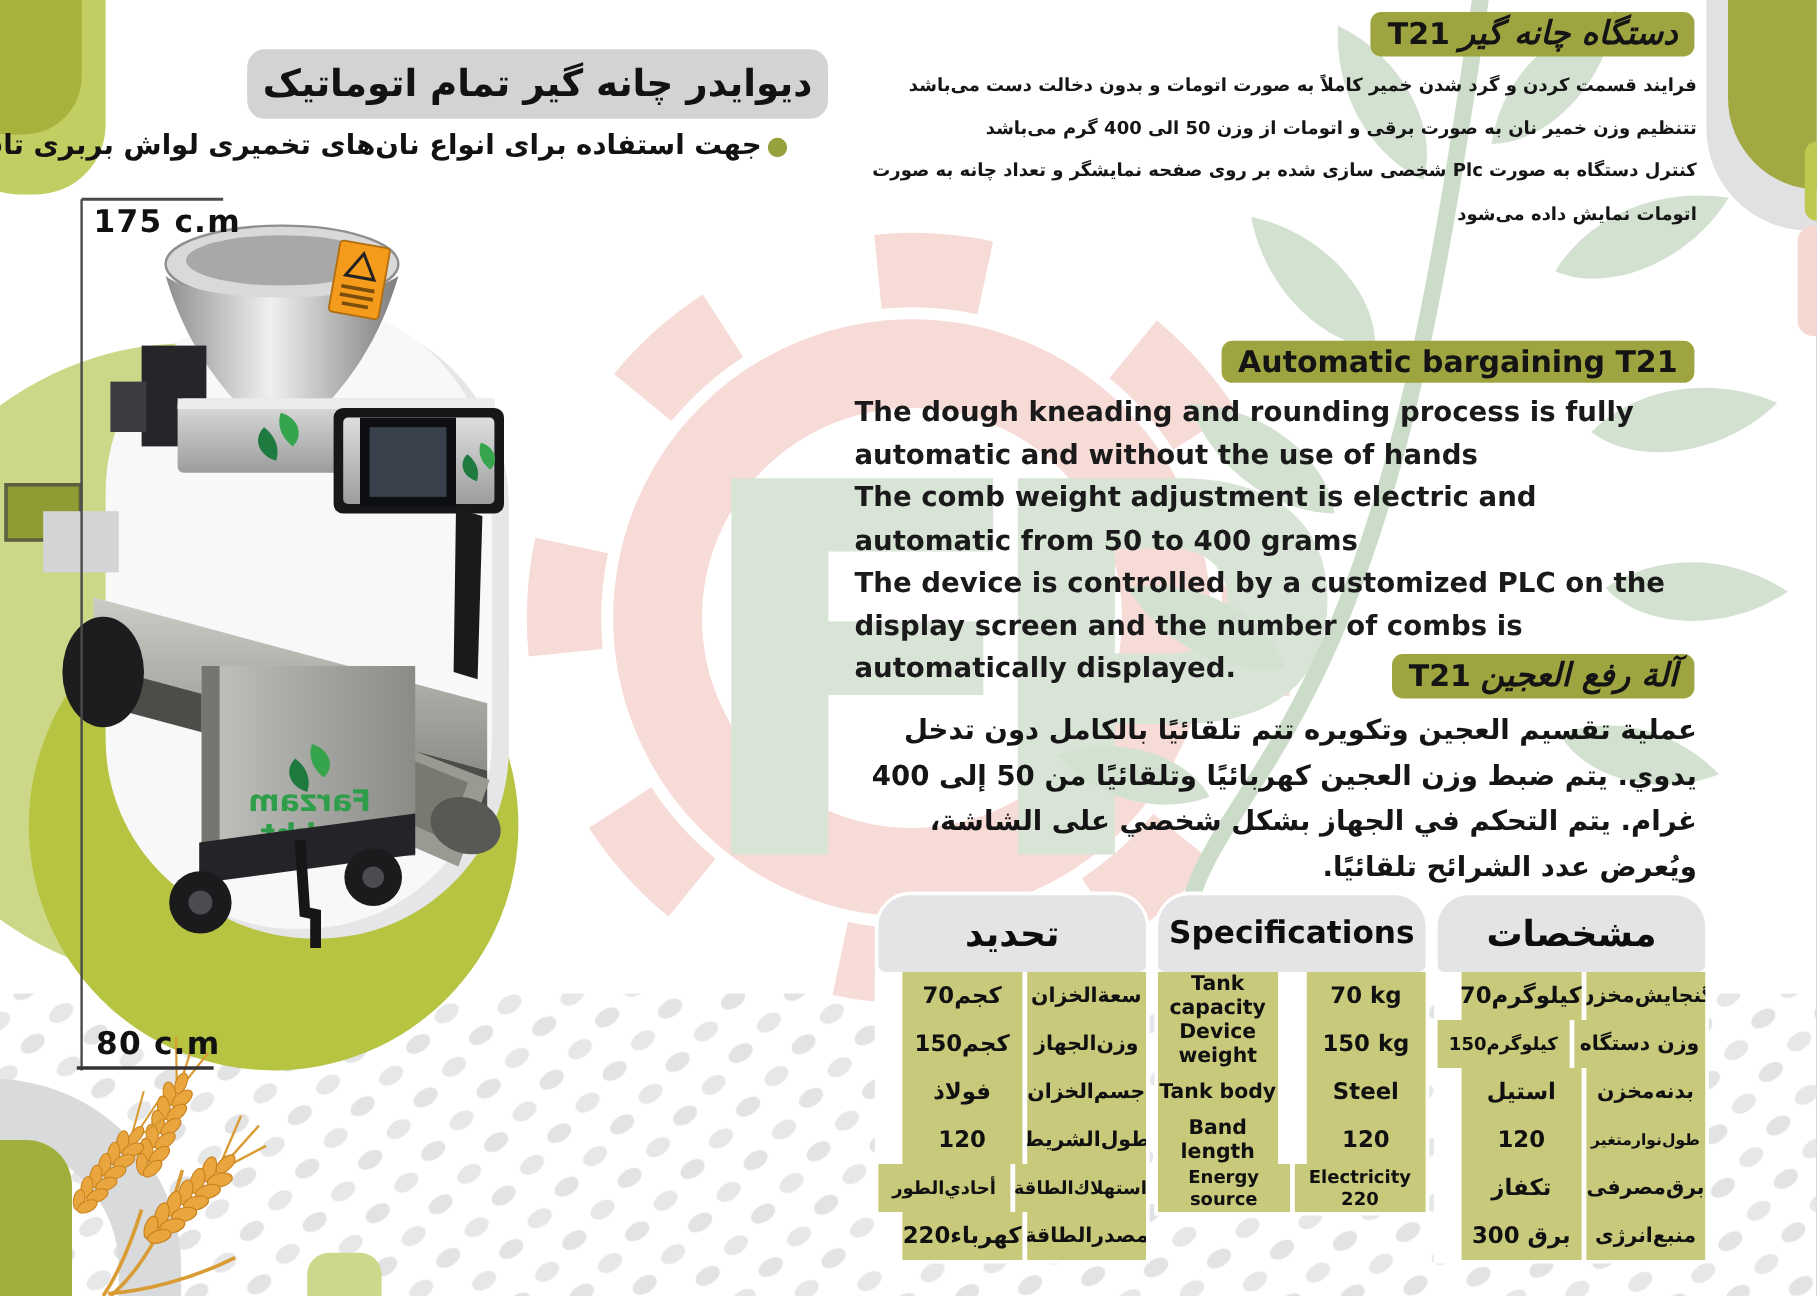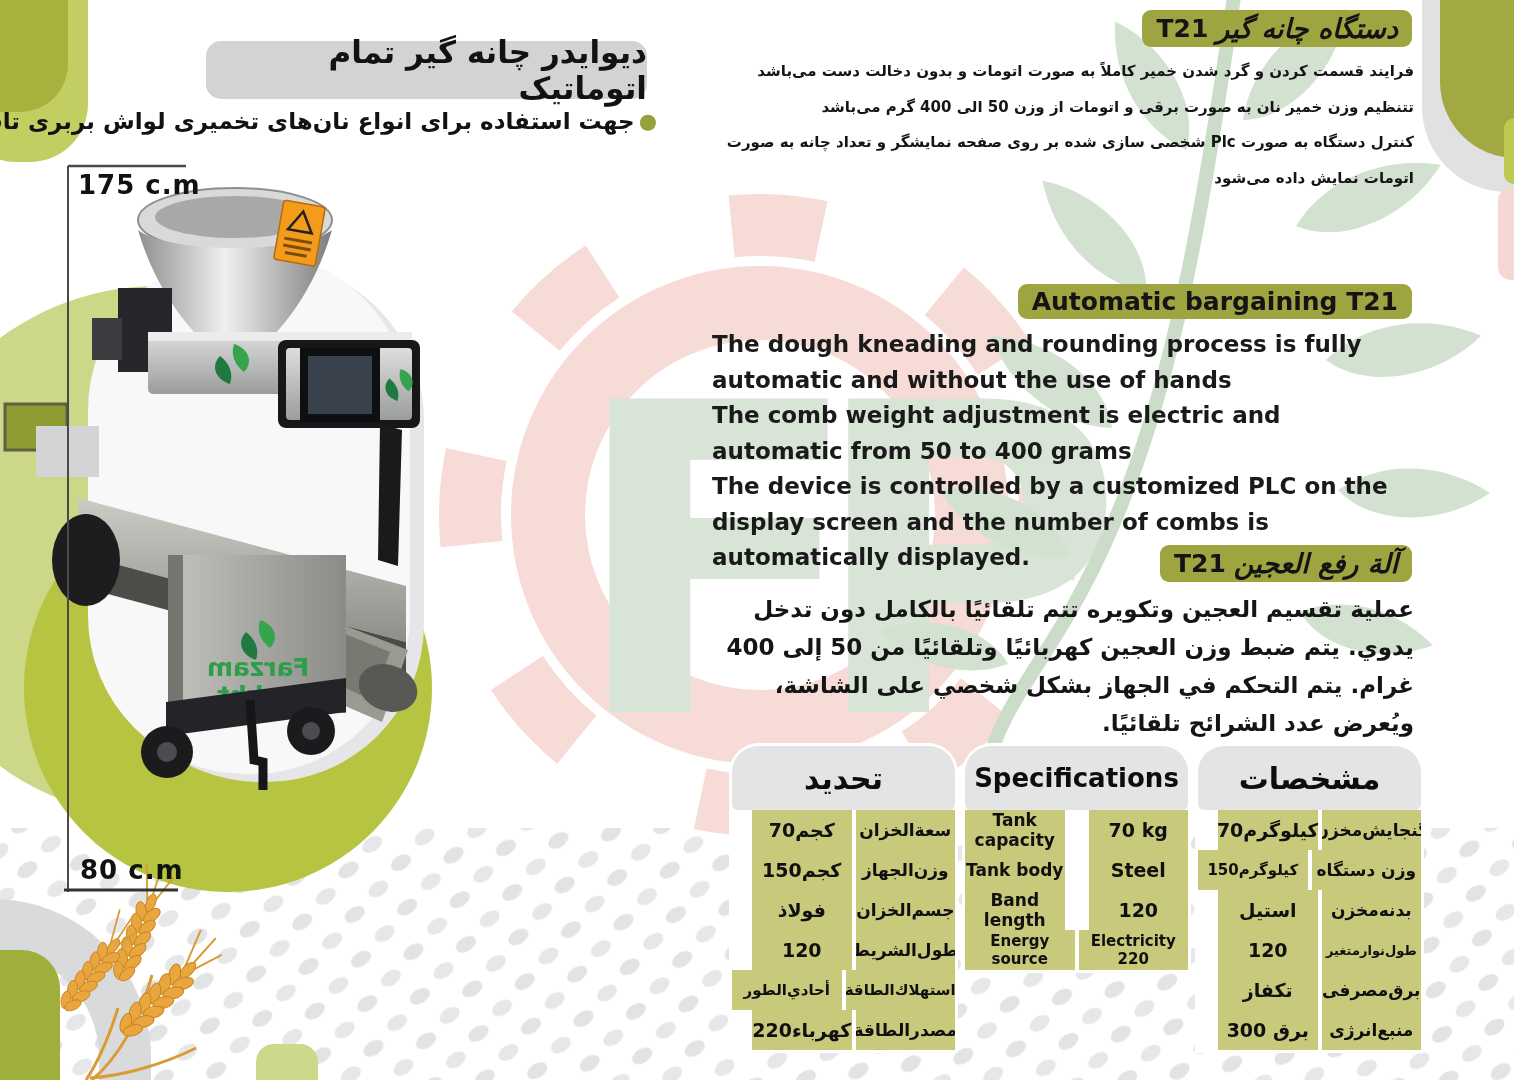--- a/index.html
+++ b/index.html
@@ -2,21 +2,21 @@
 <html><head>
 <meta charset="utf-8">
 <style>
   html,body{margin:0;padding:0;background:#888;}
   #page{
     position:relative;width:1514px;height:1080px;overflow:hidden;background:#ffffff;
     font-family:"DejaVu Sans","Liberation Sans",sans-serif;
   }
   #bg-art,#machine-art{position:absolute;left:0;top:0;pointer-events:none;}
   .title-box{
-    position:absolute;left:206px;top:41px;width:441px;height:58px;background:#d2d3d5;
+    position:absolute;left:206px;top:41px;width:484px;height:58px;background:#d2d3d5;
     border-radius:15px;display:flex;align-items:center;justify-content:center;
     font-size:31px;font-weight:bold;color:#121212;direction:rtl;
   }
   .subtitle{
     position:absolute;right:857px;top:108px;direction:rtl;white-space:nowrap;
     font-size:23px;font-weight:bold;color:#121212;display:flex;align-items:center;gap:4px;
   }
   .subtitle .dot{color:#96a03c;font-size:21px;line-height:1;}
   .badge{
     position:absolute;background:#9ea540;border-radius:9px;padding:3px 14px;
@@ -310,20 +310,24 @@
     </div>
   </div>
 
   <div class="tbl" id="tbl-en">
     <div class="tbl-header">Specifications</div>
     <div class="tbl-row">
       <div class="c">Tank capacity</div>
       <div class="c val">70 kg</div>
     </div>
     <div class="tbl-row">
+      <div class="c">Device weight</div>
+      <div class="c val">150 kg</div>
+    </div>
+    <div class="tbl-row">
       <div class="c">Tank body</div>
       <div class="c val">Steel</div>
     </div>
     <div class="tbl-row">
       <div class="c">Band length</div>
       <div class="c val">120</div>
     </div>
     <div class="tbl-row">
       <div class="c md">Energy source</div>
       <div class="c md">Electricity 220</div>

